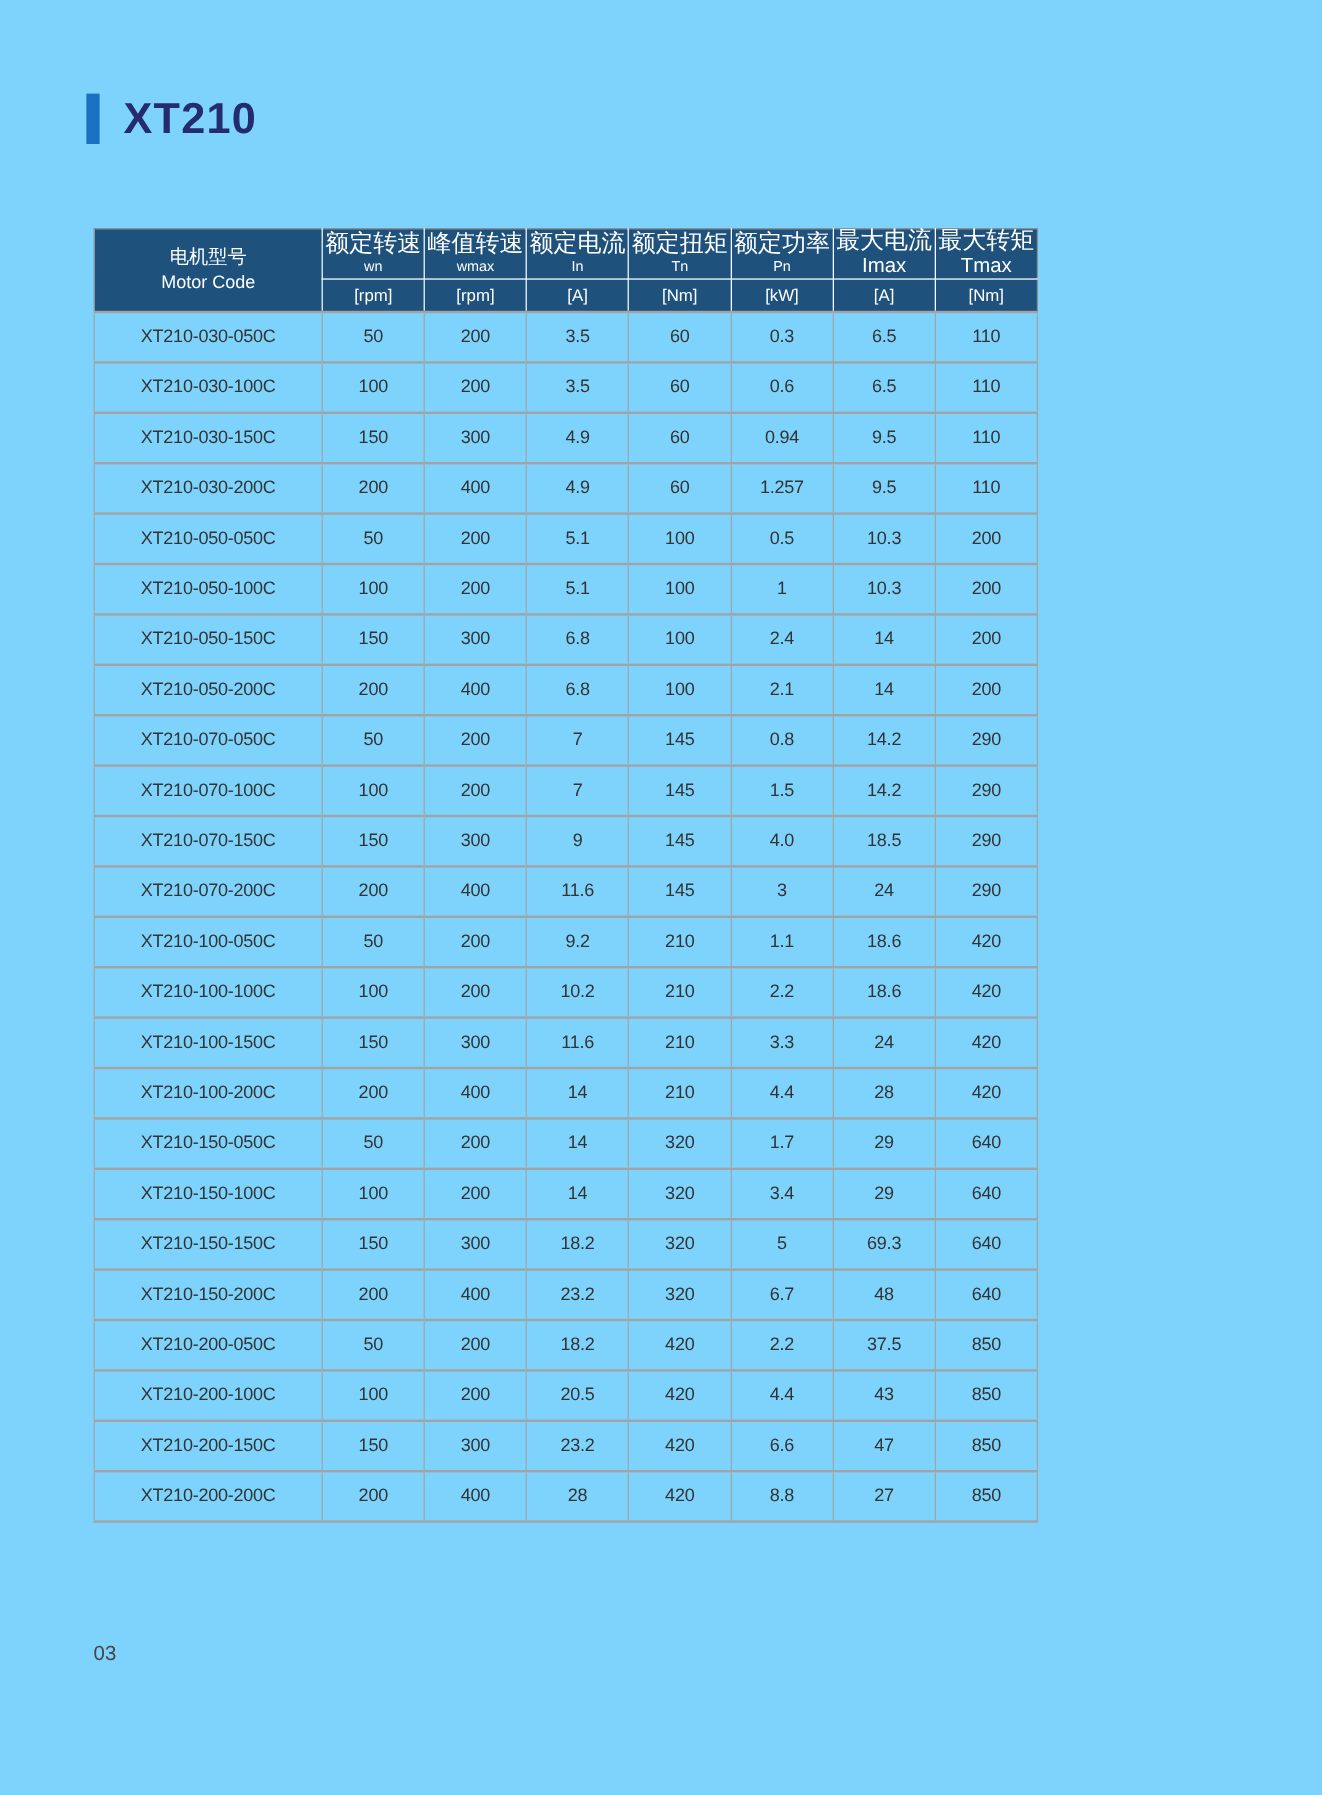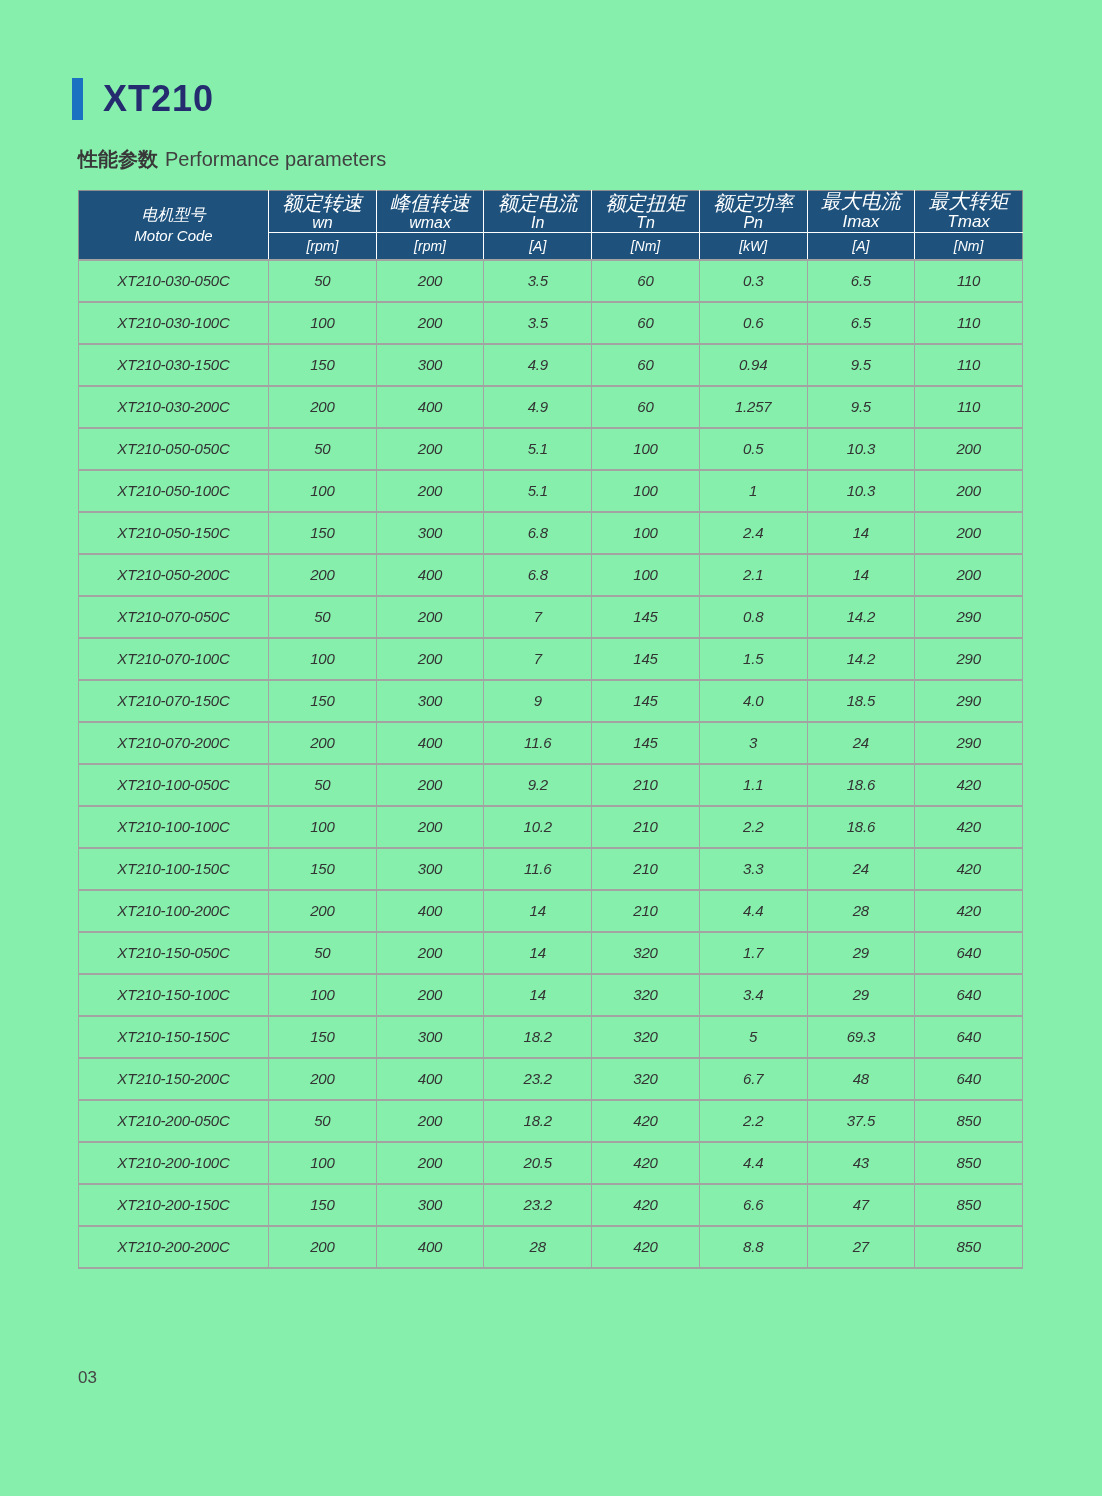--- a/index.html
+++ b/index.html
@@ -13,21 +13,21 @@
   * { box-sizing: border-box; }
   html, body {
     margin: 0; padding: 0;
     background: #ffffff;
     font-family: "Liberation Sans", "DejaVu Sans", sans-serif;
   }
   .page {
     position: relative;
     width: 1102px;
     height: 1496px;
-    background: #86efac;
+    background: #7dd3fc;
     overflow: hidden;
   }
   
   .title-row {
     position: absolute;
     top: 78px; left: 72px;
     display: flex;
     align-items: center;
   }
   .accent-bar {
@@ -49,24 +49,23 @@
     font-size: 20px;
     color: #383838;
     white-space: nowrap;
   }
   .section-heading .zh { font-weight: bold; margin-right: 7px; }
   .section-heading .en { font-weight: normal; color: #414141; }
   
   .perf-table {
     position: absolute;
     top: 190px; left: 78px;
-    width: 945px;
+    width: 787px;
     border-collapse: collapse;
     table-layout: fixed;
-    font-style: italic;
   }
   thead th {
     background: var(--header-bg);
     color: var(--header-text);
     font-weight: normal;
     border: 1px solid #ffffff;
     padding: 0;
     text-align: center;
     vertical-align: middle;
   }
@@ -77,21 +76,21 @@
   thead tr.labels th:last-child,
   thead tr.units-row th:last-child { border-right-color: #8e8e8e; }
   thead tr.units-row th { border-bottom-color: #8e8e8e; font-size: 14px; }
   .motor-code-th {
     width: 190px;
     border-bottom-color: #8e8e8e !important;
   }
   .motor-code-th .h-zh { font-size: 16px; line-height: 22px; }
   .motor-code-th .h-en { font-size: 15px; line-height: 19px; }
   .h-zh { font-size: 20px; line-height: 21px; }
-  .h-sym { font-size: 16px; line-height: 17px; }
+  .h-sym { font-size: 12px; line-height: 17px; }
   .h-sym.large { font-size: 17px; line-height: 20px; }
   tbody td {
     border: 1px solid var(--grid-line);
     border-top-width: 2px;
     height: 42px;
     text-align: center;
     vertical-align: middle;
     font-size: 15px;
     color: var(--body-text);
     padding: 0;
@@ -109,23 +108,20 @@
 </head>
 <body>
 
 <div class="page">
 
   <div class="title-row">
     <span class="accent-bar"></span>
     <h1 class="title">XT210</h1>
   </div>
 
-  <div class="section-heading">
-    <span class="zh">性能参数</span><span class="en">Performance parameters</span>
-  </div>
 
   <table class="perf-table">
     <thead>
       <tr class="labels" id="header-row">
         <th class="motor-code-th" rowspan="2">
           <div class="h-zh">电机型号</div>
           <div class="h-en">Motor Code</div>
         </th>
       <th>
             <div class="h-zh">额定转速</div>

